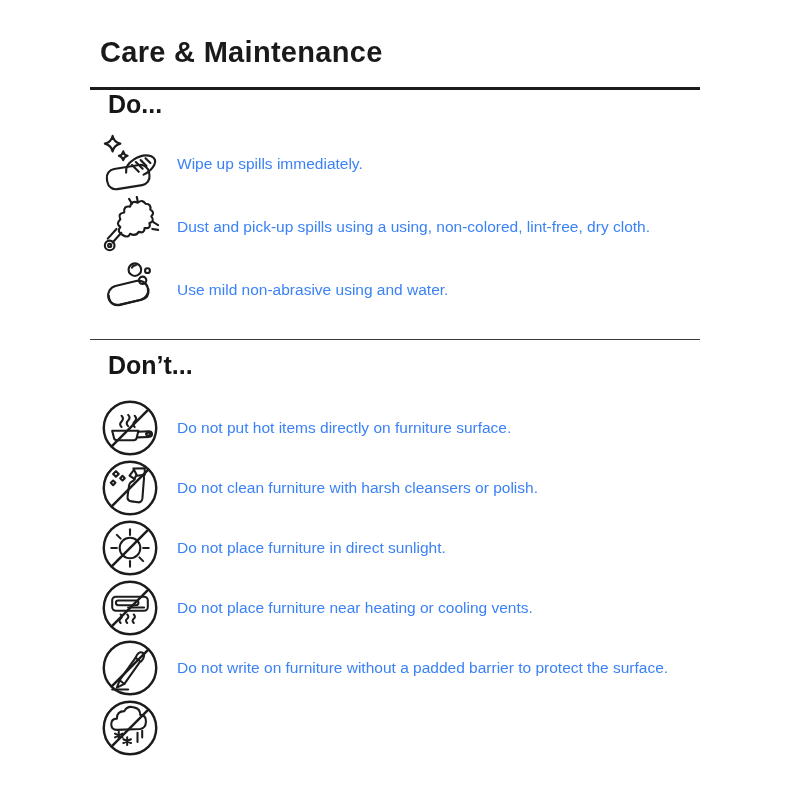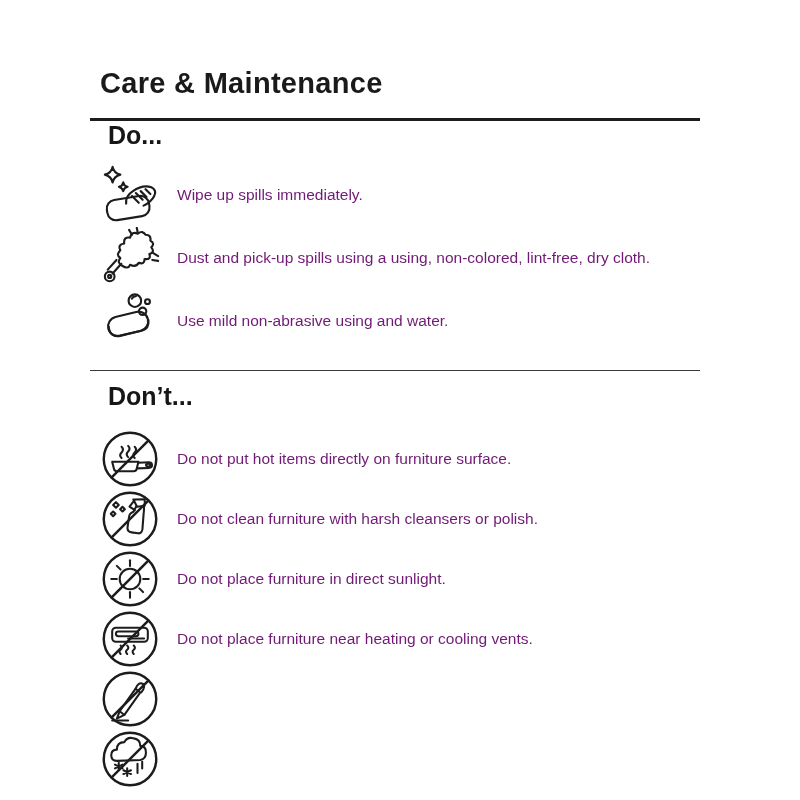--- a/index.html
+++ b/index.html
@@ -16,21 +16,20 @@
     padding: 36px 100px 0 90px;
     background: #ffffff;
   }
   .title {
     font-size: 29px;
     line-height: 33px;
     font-weight: bold;
     padding-left: 10px;
     letter-spacing: 0.3px;
     color: #1a1a1a;
-    margin-top: 31px;
   }
   .rule { width: 100%; border: 0; }
   .rule-thick { height: 3px; background: #1c1c1c; margin-top: 18px; }
   .rule-thin  { height: 1.4px; background: #3a3a3a; margin-top: 18px; }
   .section-heading {
     font-size: 25px;
     line-height: 28px;
     font-weight: bold;
     padding-left: 18px;
     color: #161616;
@@ -52,21 +51,21 @@
     display: flex;
     align-items: center;
     justify-content: flex-start;
   }
   .do-list .icon svg { width: 62px; height: 62px; }
   .dont-list .icon svg { width: 60px; height: 60px; }
   .item-label {
     margin-left: 15px;
     font-size: 15.5px;
     line-height: 20px;
-    color: #701a75;
+    color: #3b82f6;
     white-space: nowrap;
   }
   svg { display: block; }
   svg * {
     stroke: #1c1c1c;
     fill: none;
     stroke-linecap: round;
     stroke-linejoin: round;
   }
 </style>
@@ -208,20 +207,21 @@
     <span class="icon">
             <svg id="svg-no-writing-icon" viewBox="0 0 64 64" stroke-width="2.2">
     <circle cx="32" cy="32" r="28" stroke-width="2.6"></circle>
     <line x1="51" y1="13" x2="13" y2="51" stroke-width="2.6"></line>
     <path d="M18 53 L21 45 L38 21 L43 25 L26 49 Z"></path>
     <path d="M21 45 L26 49"></path>
     <path d="M38 21 Q41 13 46 16 Q49 19 44 25"></path>
     <line x1="13" y1="55" x2="30" y2="55"></line>
   </svg>
           </span>
+    <span class="item-label">Do not write on furniture without a padded barrier to protect the surface.</span>
   </div>
 
   <div class="item">
     <span class="icon">
             <svg id="svg-no-outdoor-icon" viewBox="0 0 64 64" stroke-width="2.2">
     <circle cx="32" cy="32" r="28" stroke-width="2.6"></circle>
     <line x1="51" y1="13" x2="13" y2="51" stroke-width="2.6"></line>
     <path d="M18 34 Q12 34 12 28 Q12 22 18 22 Q18 14 26 14 Q29 8 36 10 Q43 11 43 18 Q49 18 49 25 Q49 32 43 33 L18 34 Z"></path>
     <path d="M20 36 L20 44 M16 38 L24 42 M16 42 L24 38"></path>
     <path d="M29 42 L29 50 M25 44 L33 48 M25 48 L33 44"></path>

